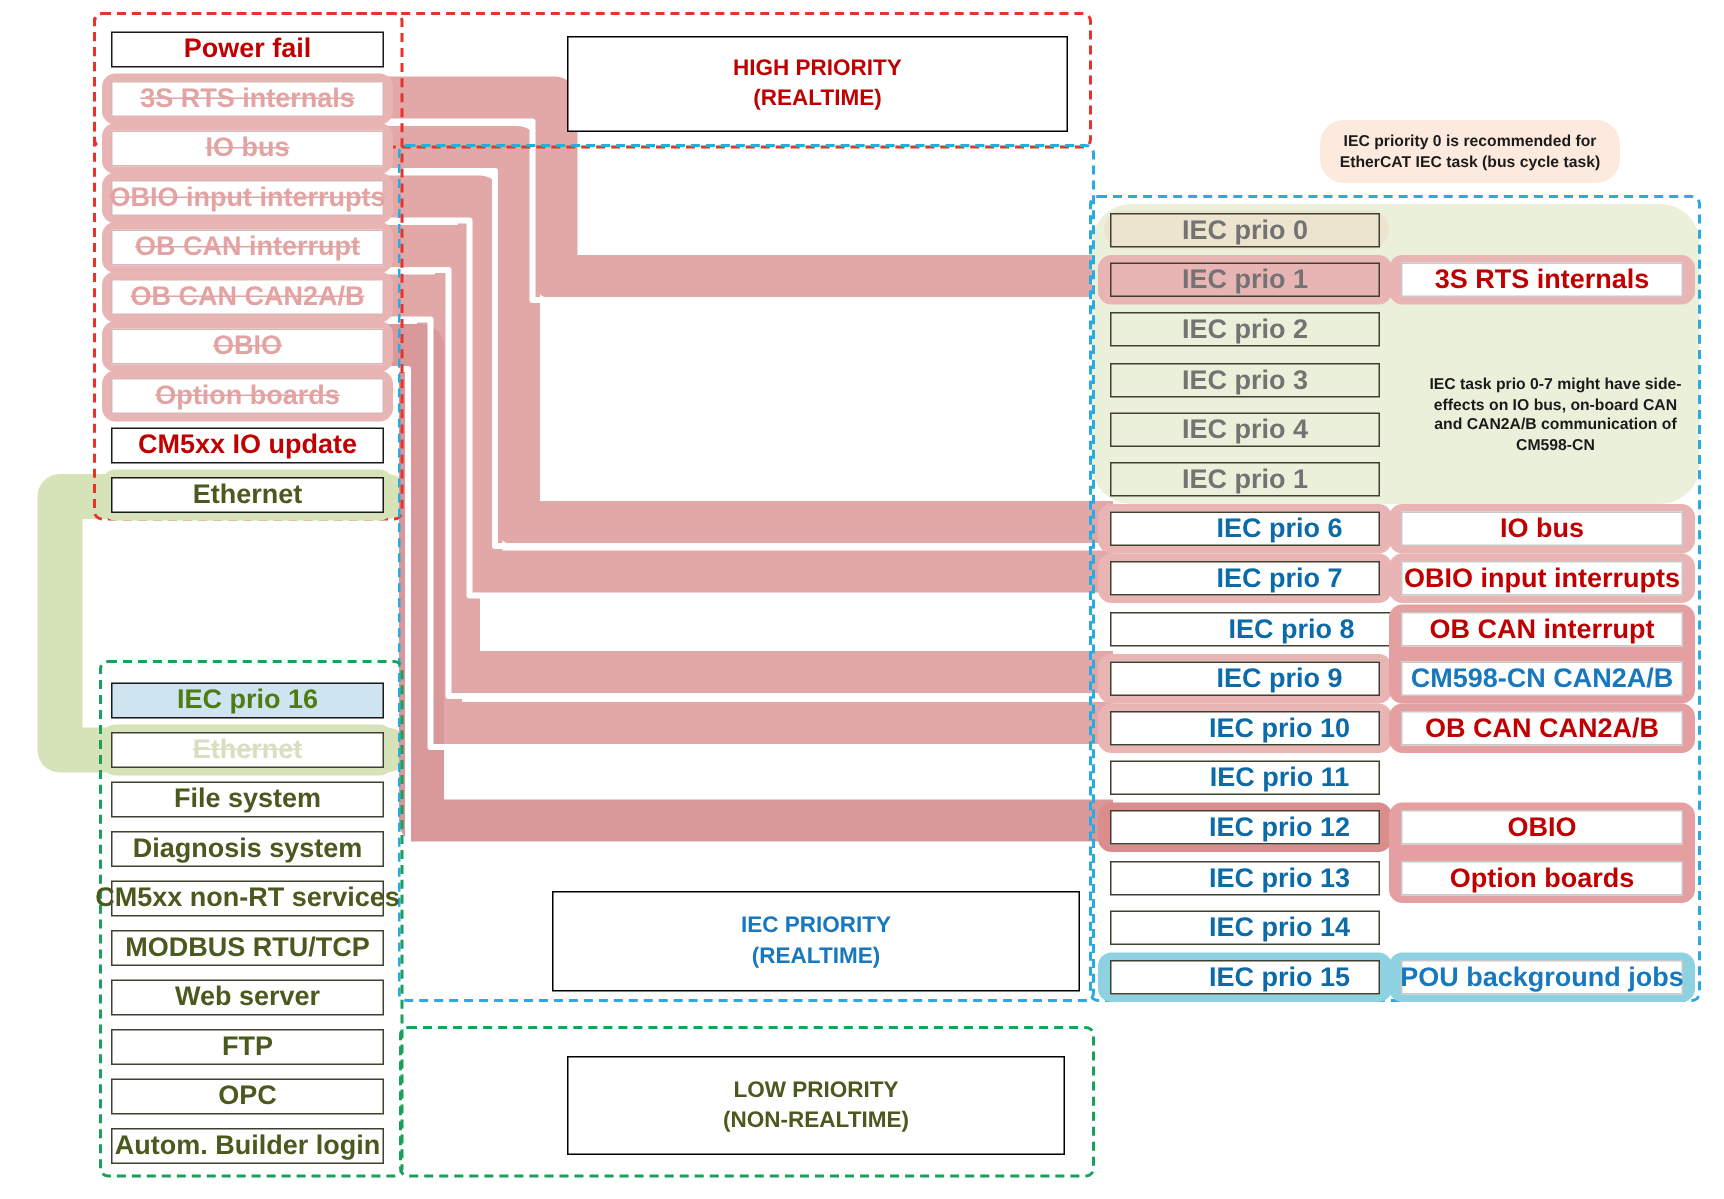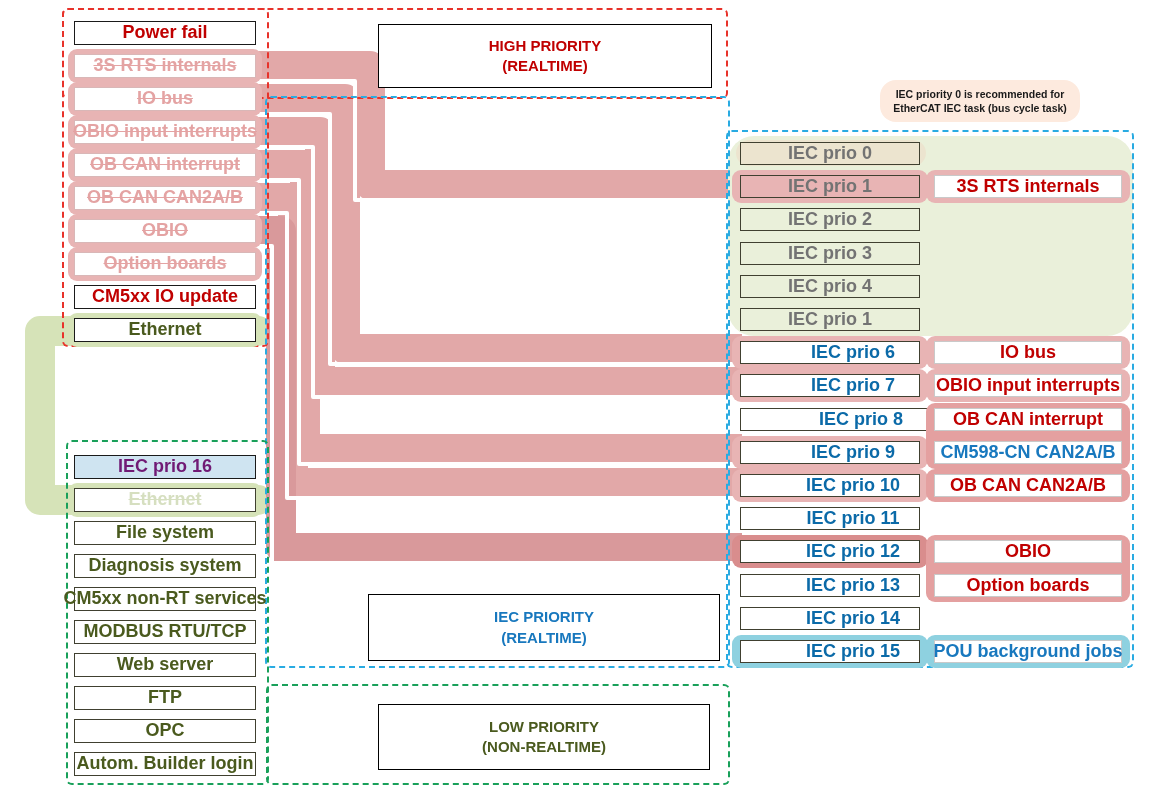--- a/index.html
+++ b/index.html
@@ -36,21 +36,21 @@
     white-space:nowrap;
   }
   .box.red       { color:#c00000; }
   .box.blue      { color:#1878be; }
   .box.blue-d    { color:#0b6aa8;padding-left:46px; }
   .box.olive     { color:#4a5a1e; }
   .box.faded     { color:#e4a3a3; text-decoration:line-through; border-color:#d9b7b7; }
   .box.fadedblue { color:#737373; border-color:#5a5a4a; }
   .box.fadedgrn  { color:#d6dfc0; border-color:#c8d4a8; }
   .box.thin      { border-width:1px; border-color:#404030; }
-  .box.bluebg    { background:#cfe4f1; border:1.5px solid #1a1a1a; color:#701a75; }
+  .box.bluebg    { background:#cfe4f1; border:1.5px solid #1a1a1a; color:#4d7c0f; }
 
   
   .pill { position:absolute; border-radius:9px; }
   .pill.rose-soft  { background:#e8b4b4; }
   .pill.rose-mid   { background:#e4a0a0; }
   .pill.rose-strong{ background:#d98d8d; }
   .pill.cyan       { background:#8ed1e0; }
   .pill.greenlite  { background:#d6e3b8; }
 
   
@@ -124,20 +124,21 @@
   <div class="legend-box blue" style="left:368px; top:594px; width:352px; height:67px;">
     <span>IEC PRIORITY</span>
     <span>(REALTIME)</span>
   </div>
   <div class="legend-box olive" style="left:378px; top:704px; width:332px; height:66px;">
     <span>LOW PRIORITY</span>
     <span>(NON-REALTIME)</span>
   </div>
 
   <div class="note" style="left:880px; top:82px; width:200px; height:40px;">IEC priority 0 is recommended for EtherCAT IEC task (bus cycle task)</div>
+  <div class="note" style="left:944px; top:244px; width:186px; height:70px;">IEC task prio 0-7 might have side-effects on IO bus, on-board CAN and CAN2A/B communication of CM598-CN</div>
 
   <div id="high-col">
       <div class="box red" style="left: 74px; top: 21px; width: 182px; height: 24px;">Power fail</div>
       <div class="pill rose-soft" style="left: 68px; top: 49px; width: 194px; height: 34px;"></div>
       <div class="box faded" style="left: 74px; top: 54px; width: 182px; height: 24px;">3S RTS internals</div>
       <div class="pill rose-soft" style="left: 68px; top: 82px; width: 194px; height: 34px;"></div>
       <div class="box faded" style="left: 74px; top: 87px; width: 182px; height: 24px;">IO bus</div>
       <div class="pill rose-soft" style="left: 68px; top: 115px; width: 194px; height: 34px;"></div>
       <div class="box faded" style="left: 74px; top: 120px; width: 182px; height: 24px;">OBIO input interrupts</div>
       <div class="pill rose-soft" style="left: 68px; top: 148px; width: 194px; height: 34px;"></div>

